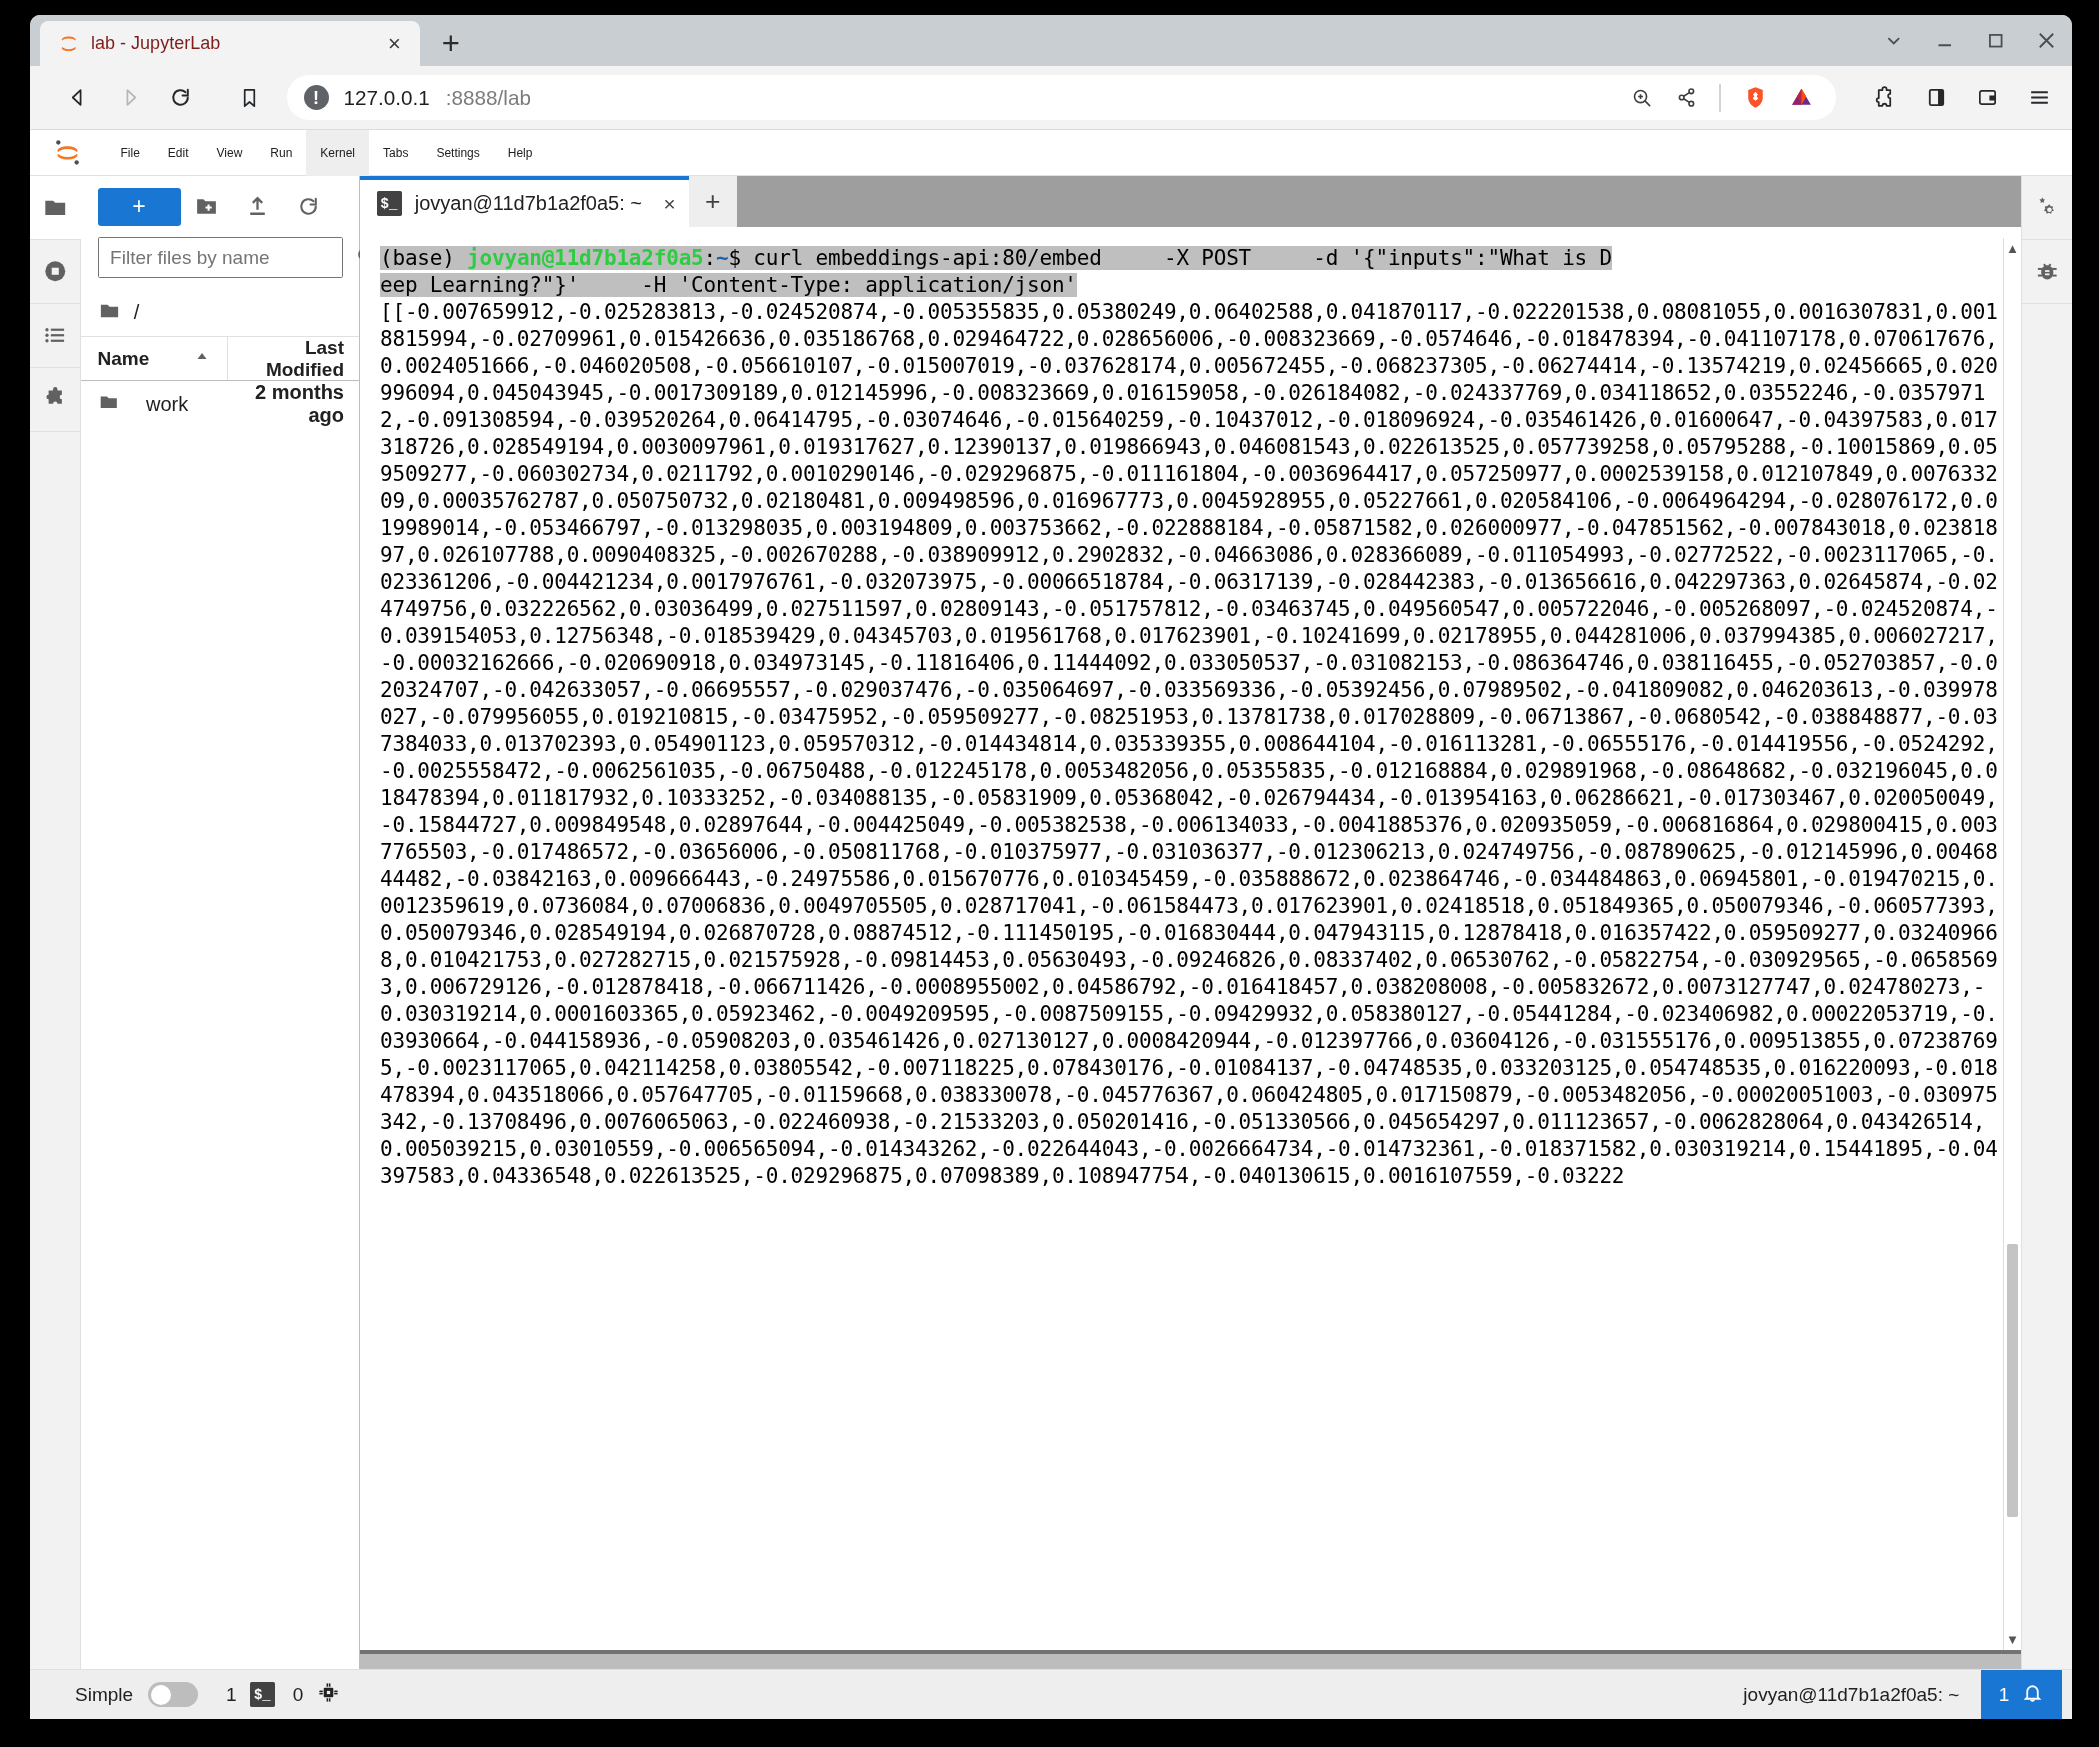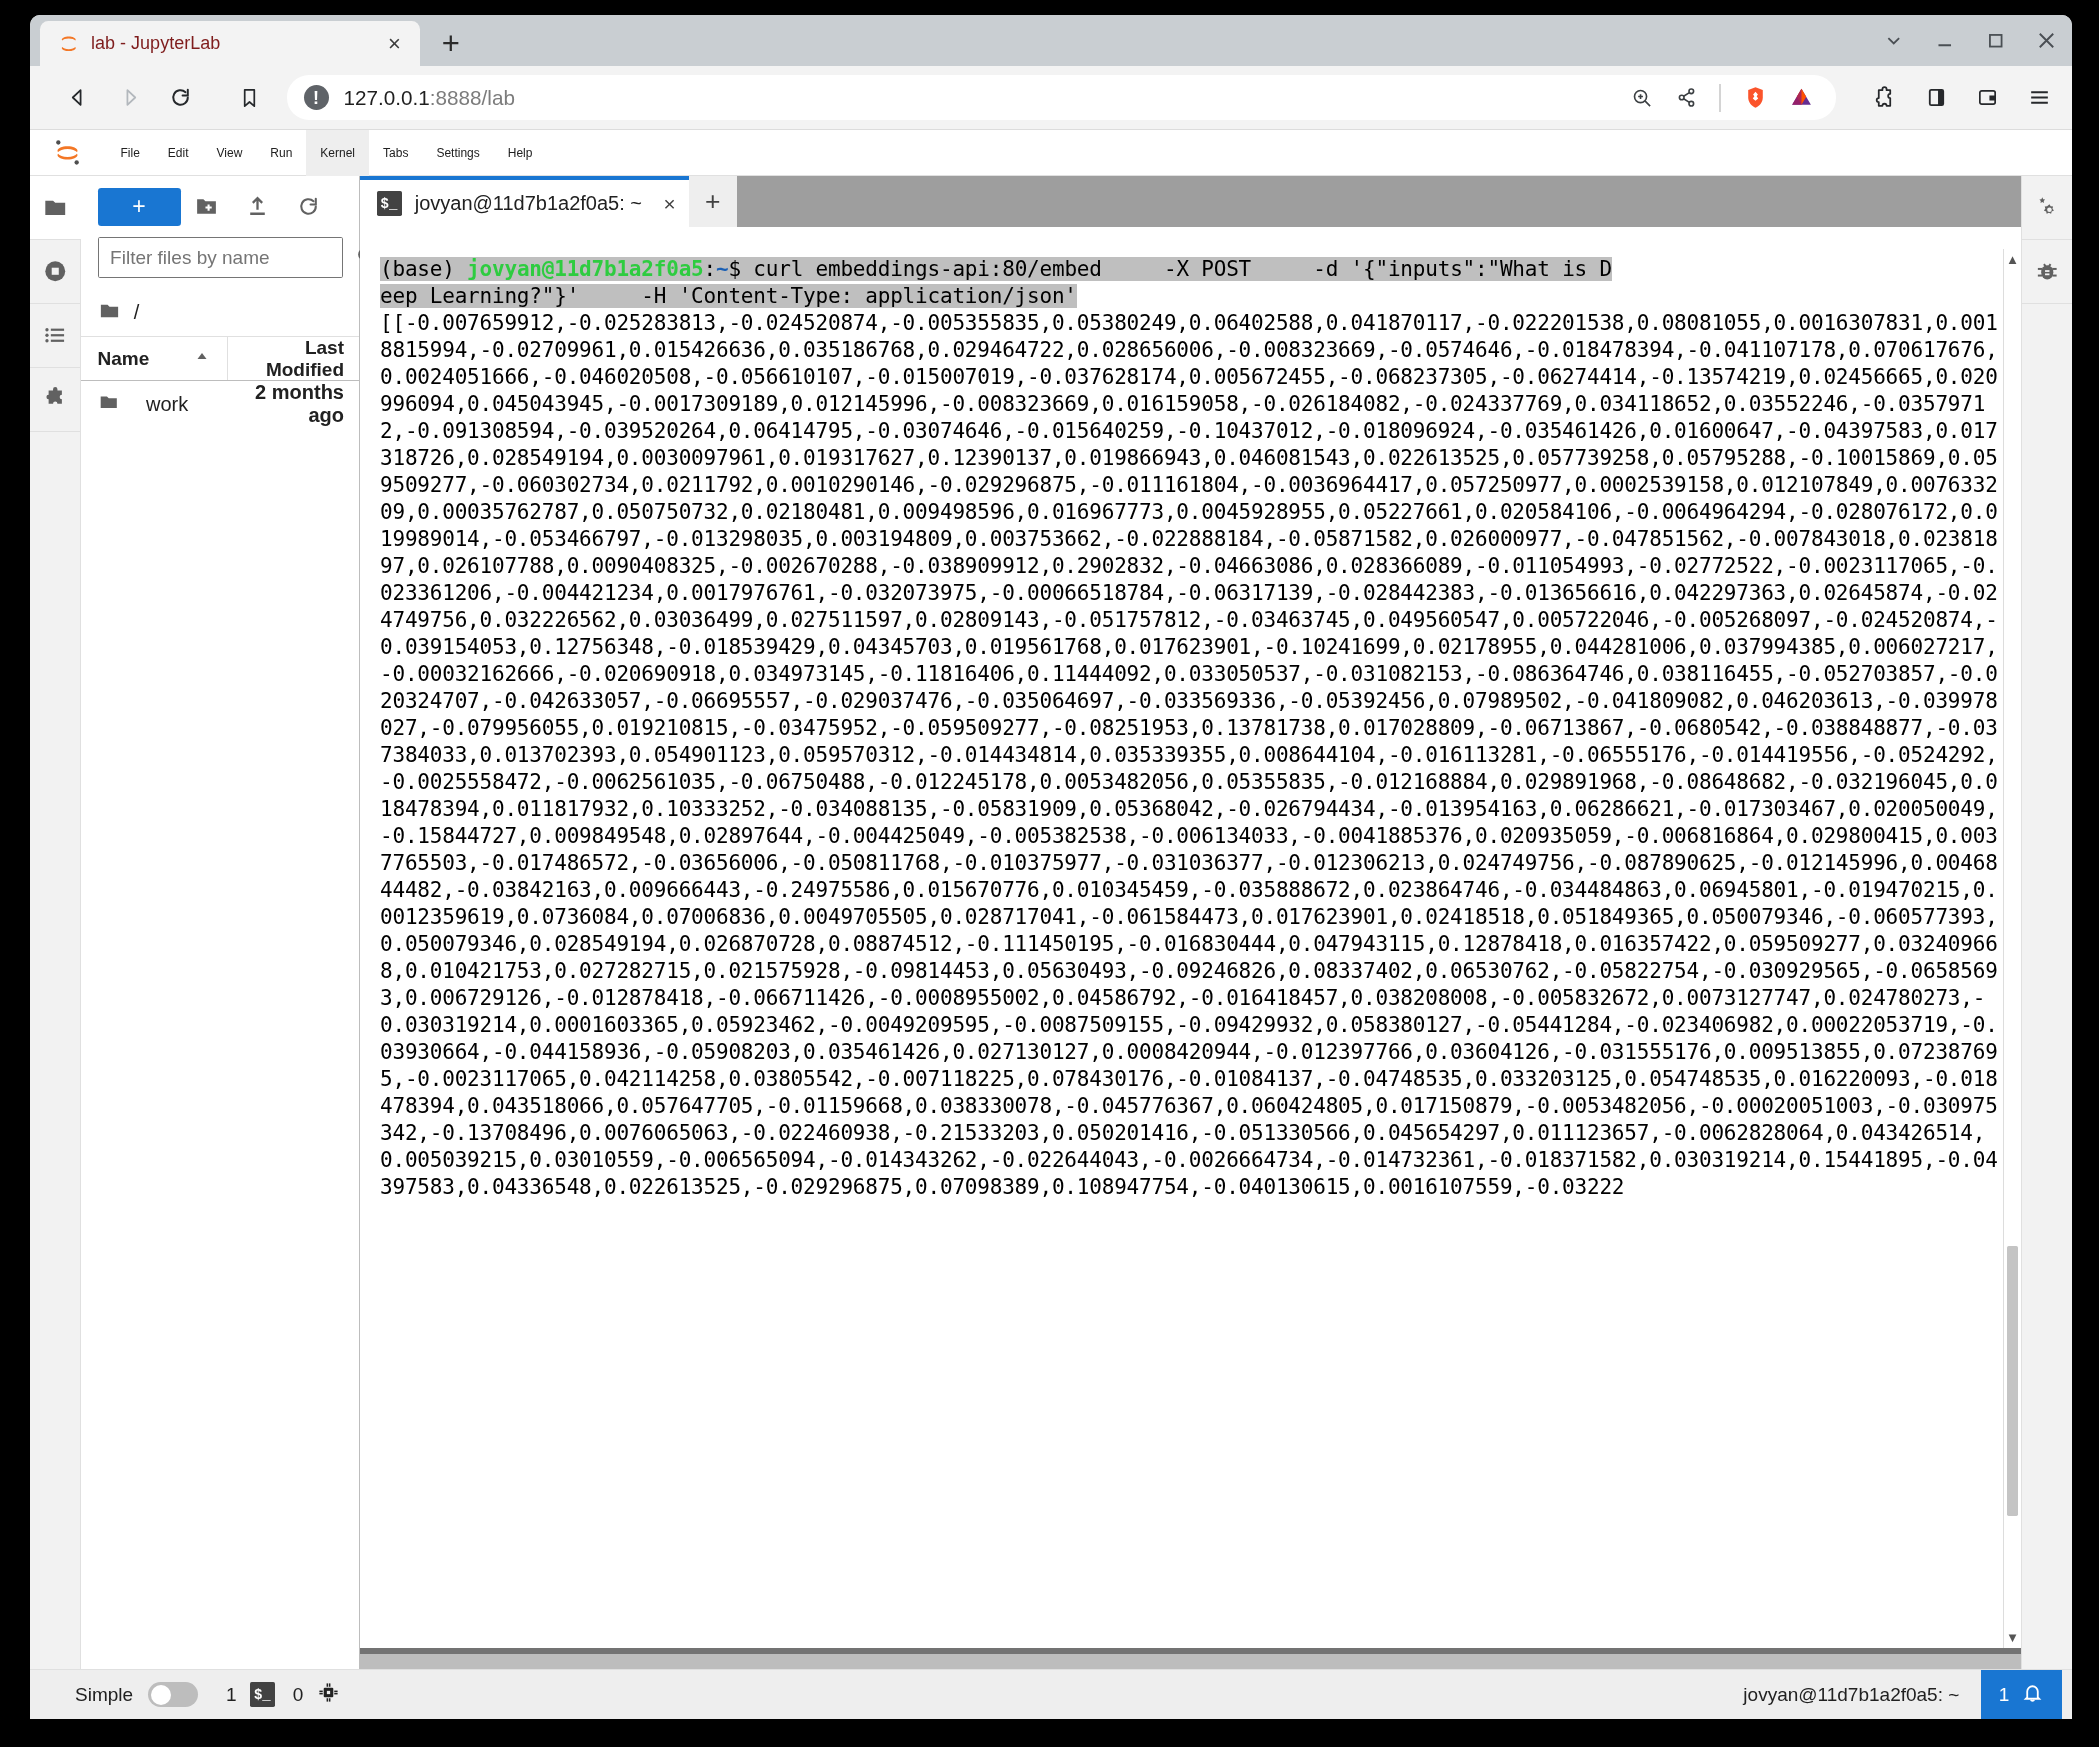--- a/index.html
+++ b/index.html
@@ -99,21 +99,21 @@
   }
   #url-info-icon {
     width: 25px; height: 25px; border-radius: 50%;
     background: #5f6368;
     color: #fff;
     display:flex; align-items:center; justify-content:center;
     font-size: 18px; font-weight: bold; line-height: 1;
     flex: none;
   }
   #url-text { font-size: 20.7px; color: #1f1f1f; white-space: nowrap; }
-  #url-text .dim { color: #7c7c7c; }
+  #url-text .dim { color: #7c7c7c; margin-left: 16px; }
   #url-right-icons {
     margin-left: auto;
     display: flex; align-items: center; gap: 21.5px;
     padding-right: 5px;
   }
   .url-icon { display:flex; align-items:center; justify-content:center; color:#3c4043; }
   .vsep { width: 1.7px; height: 28px; background: #d4d4d4; }
   #toolbar-right-icons {
     display: flex; align-items: center; gap: 28px;
     padding-left: 21.5px;
@@ -267,25 +267,25 @@
   #jp-tab-add {
     width: 48px;
     background: #eeeeee;
     display:flex; align-items:center; justify-content:center;
     font-size: 26.5px; color: #424242; font-weight: 300;
   }
 
   #terminal-shell {
     flex: 1;
     background: #fff;
-    padding: 22px 0 0 0;
+    padding: 11px 0 0 0;
     display: flex;
     min-height: 0;
     position: relative;
-    border-bottom: 6px solid #737373;
+    border-bottom: 4px solid #737373;
   }
   #terminal-pane {
     flex: 1;
     overflow: hidden;
     padding: 6.6px 0 0 20px;
     min-width: 0;
   }
   #terminal-text {
     font-family: "DejaVu Sans Mono", "Liberation Mono", monospace;
     font-size: 21px;

